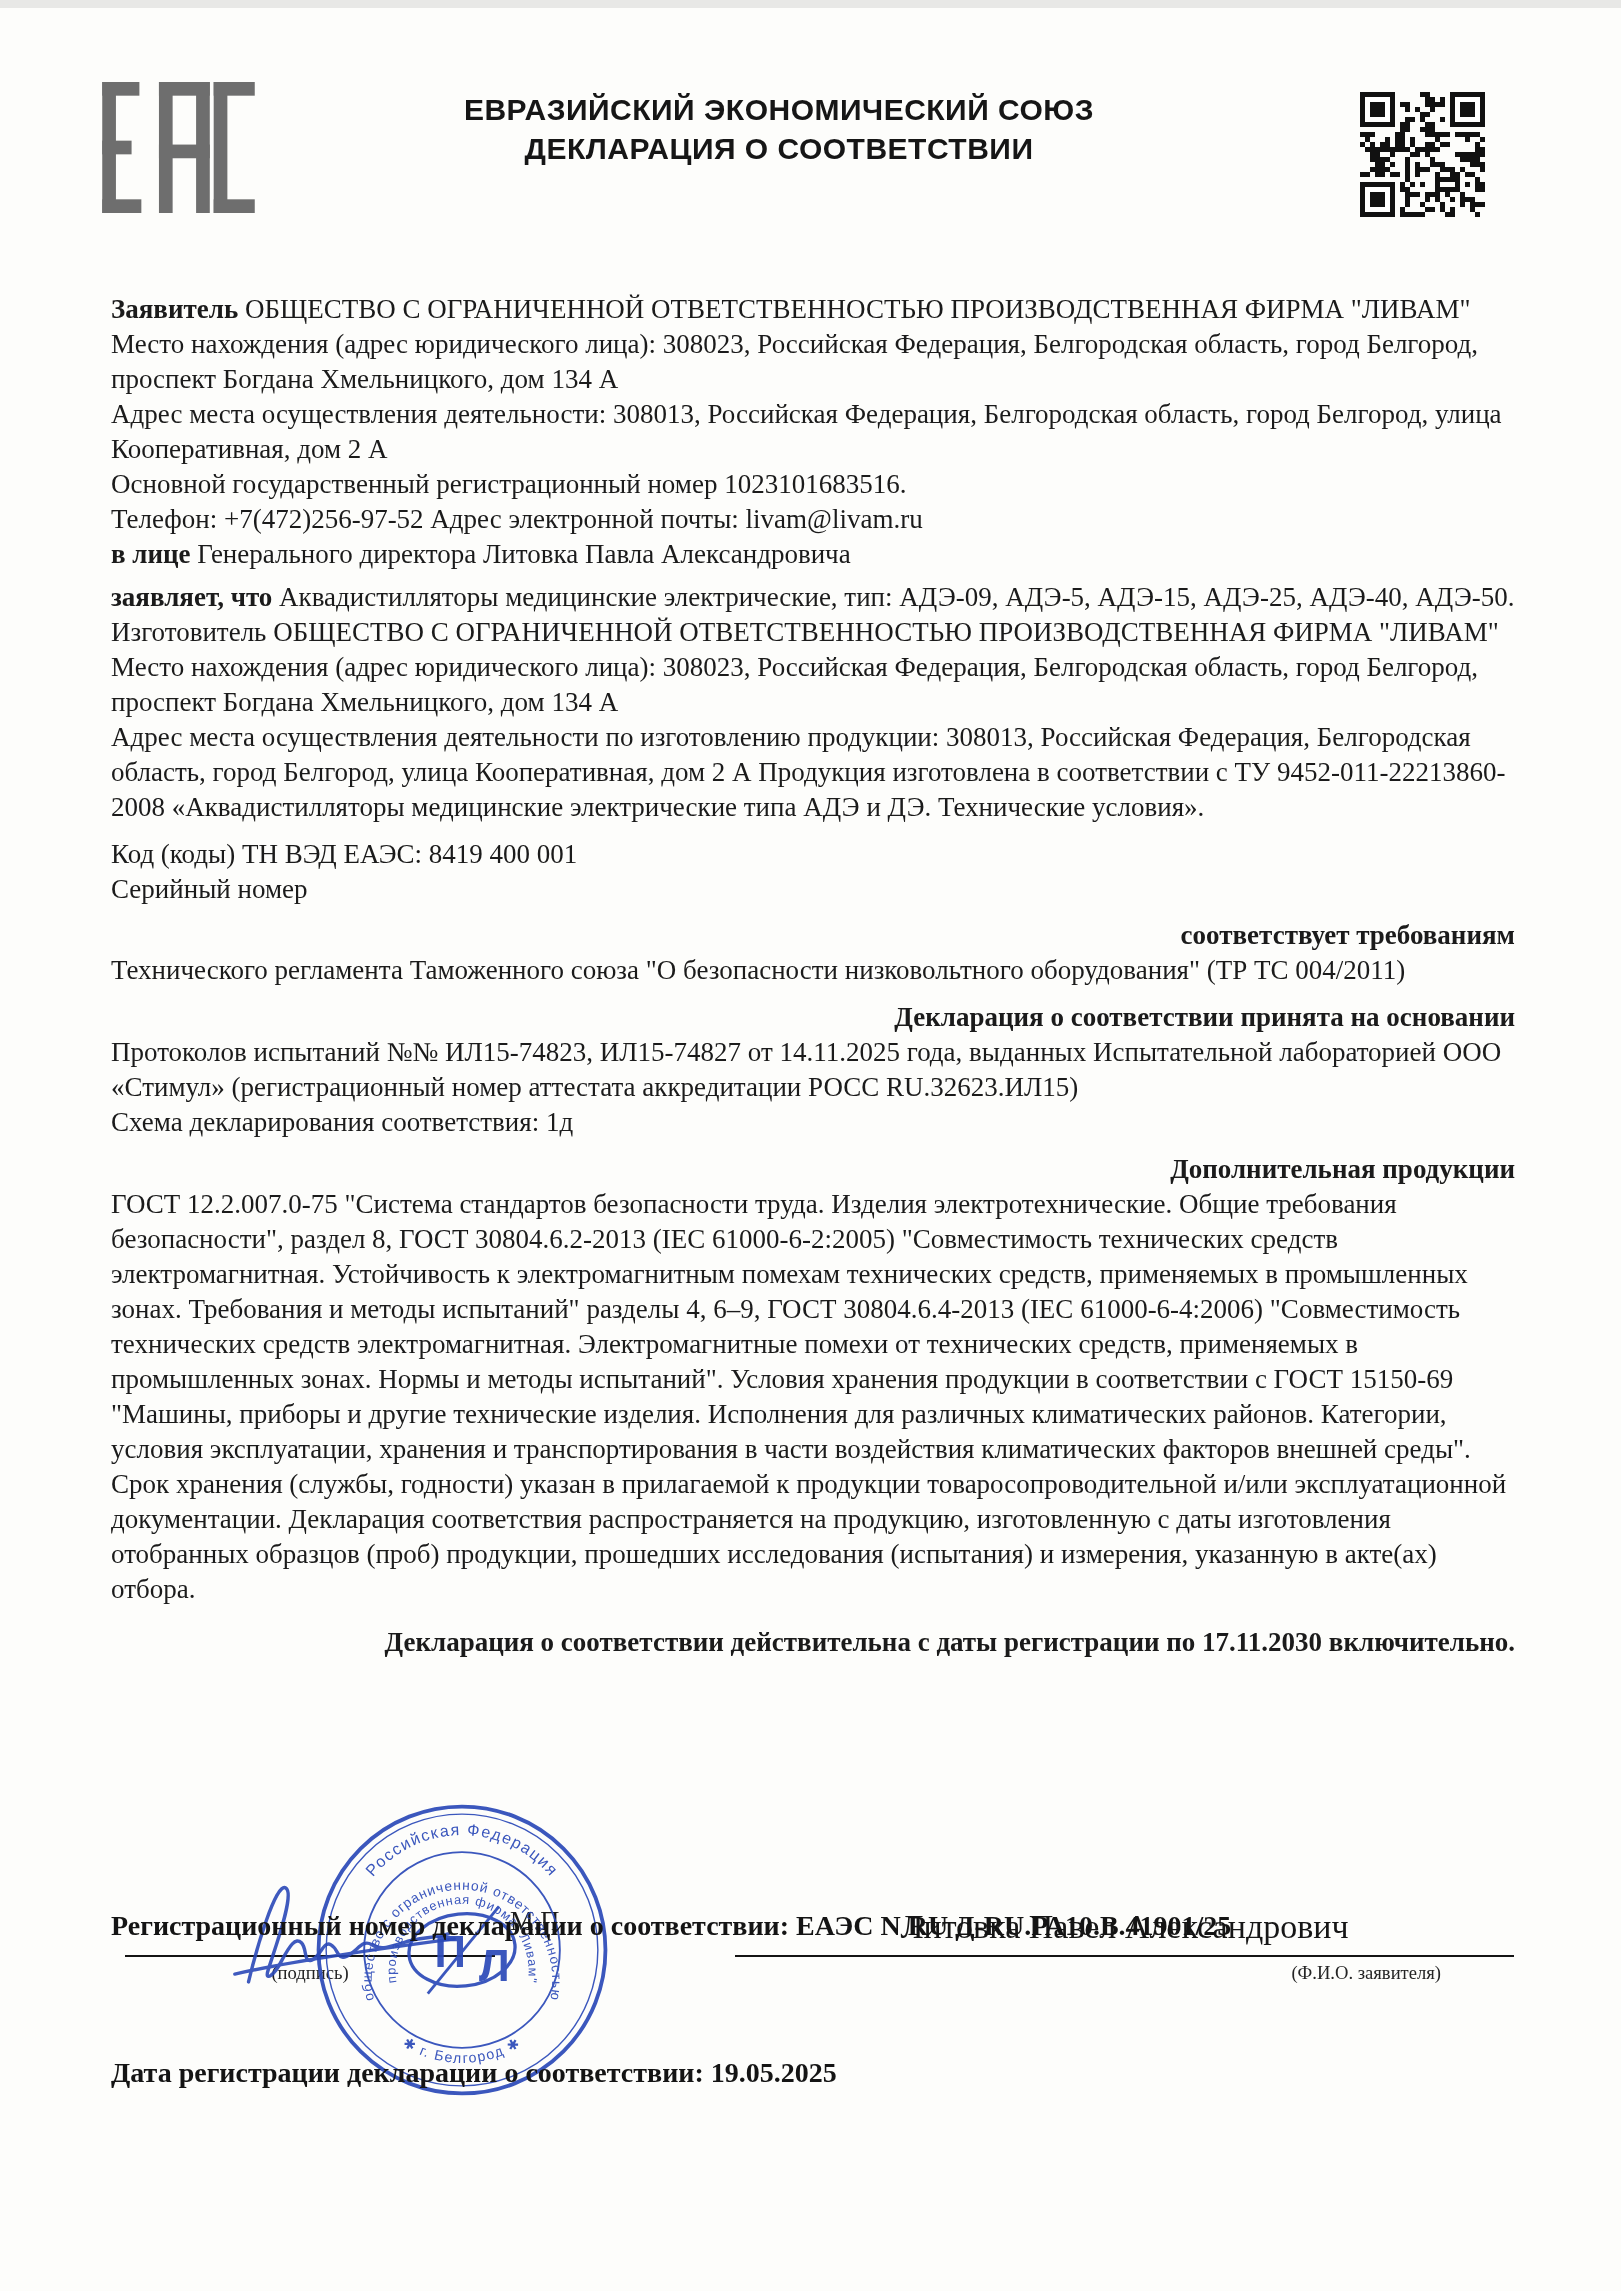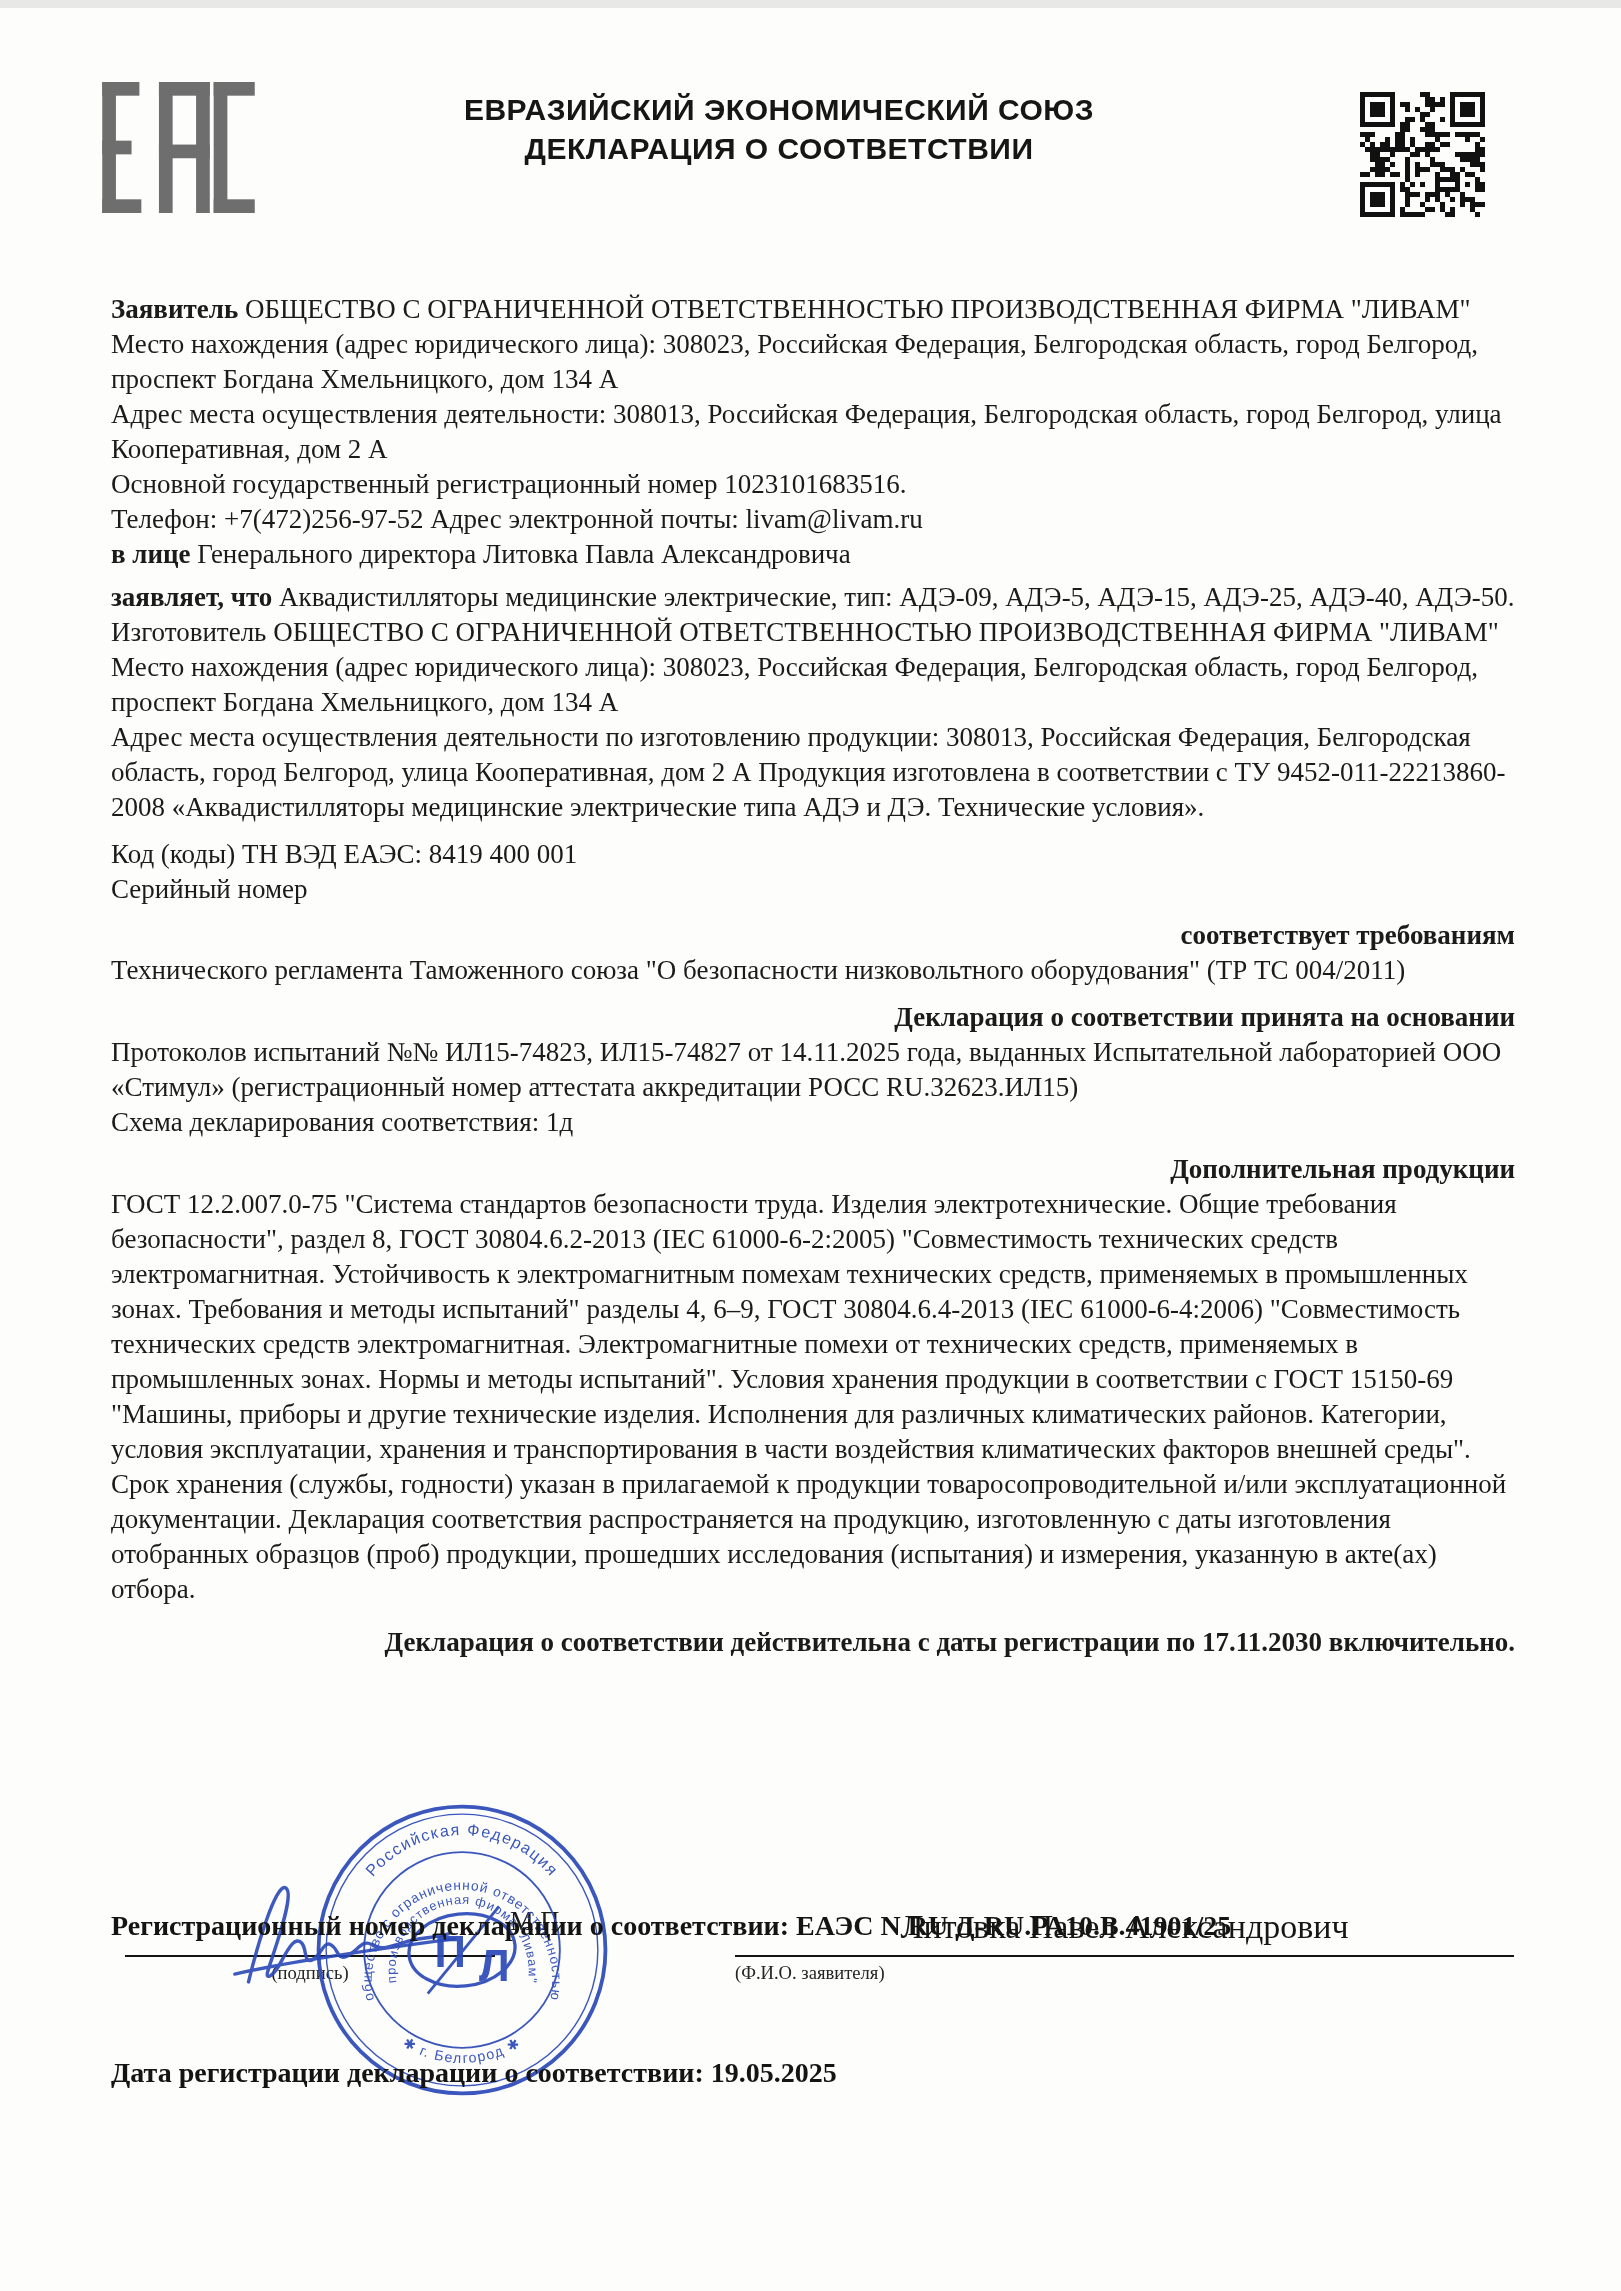--- a/index.html
+++ b/index.html
@@ -34,21 +34,21 @@
   .gap-m{margin-top:11.8px;}
   .gap-l{margin-top:17.6px;}
   
   .sigline{position:absolute;border-top:2px solid #141414;height:0;}
   .sigline.left{left:125px;top:1947px;width:370px;}
   .sigline.right{left:735px;top:1947px;width:779px;}
   .caption{
     position:absolute;font-size:18.6px;color:#242424;
   }
   .caption.sig{left:125px;top:1954px;width:370px;text-align:center;}
-  .caption.fio{left:735px;top:1954px;width:706px;text-align:left;}
+  .caption.fio{left:735px;top:1954px;width:706px;text-align:right;}
   .mp-label{position:absolute;left:510px;top:1898px;font-size:26.5px;color:#1b1b1b;}
   .signer-name{
     position:absolute;left:735px;top:1900px;width:779px;
     text-align:center;font-size:34px;color:#161616;
   }
   .stamp-wrap{position:absolute;left:310px;top:1790px;width:304px;height:304px;opacity:.92;}
   .signature-wrap{position:absolute;left:227px;top:1864px;width:235px;height:118px;opacity:.9;}
   
   .reg-line{position:absolute;left:111px;font-weight:bold;font-size:28px;color:#141414;}
   .reg-number{top:1902px;}

